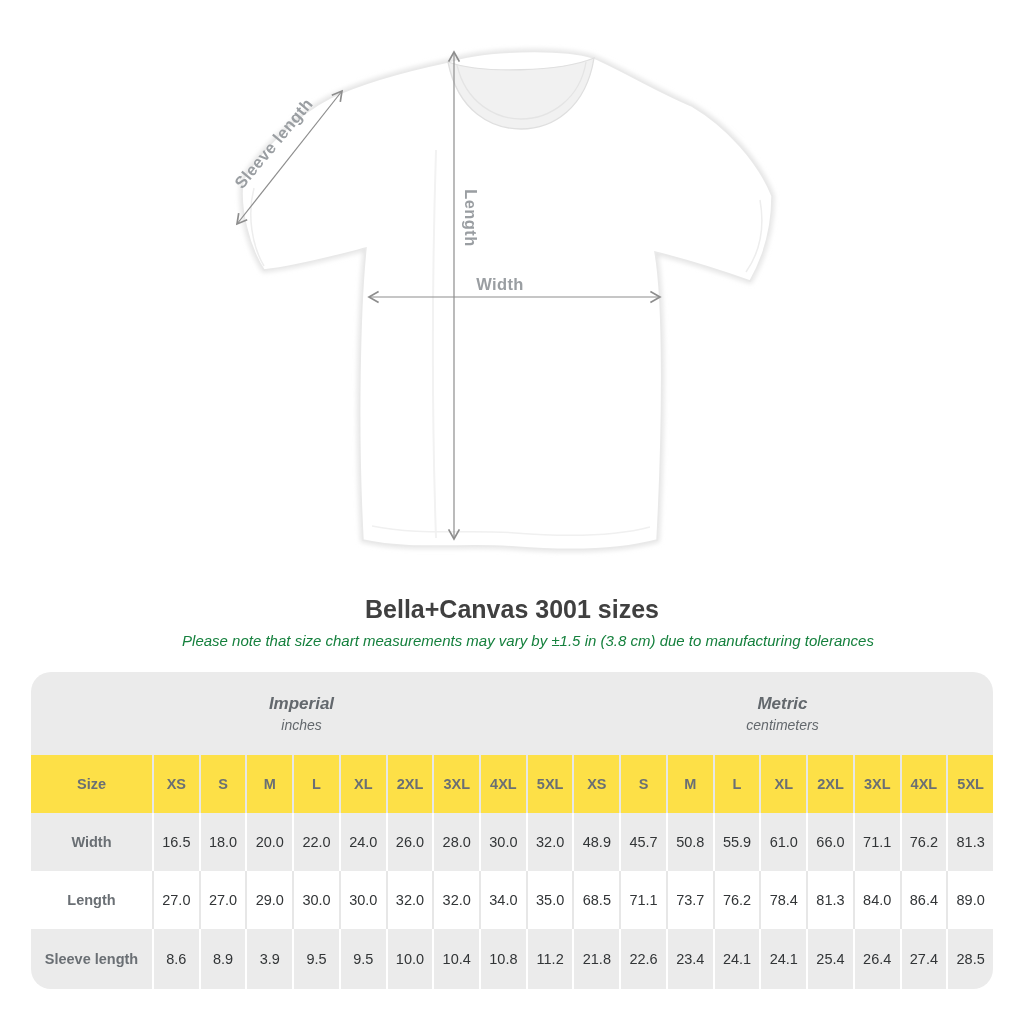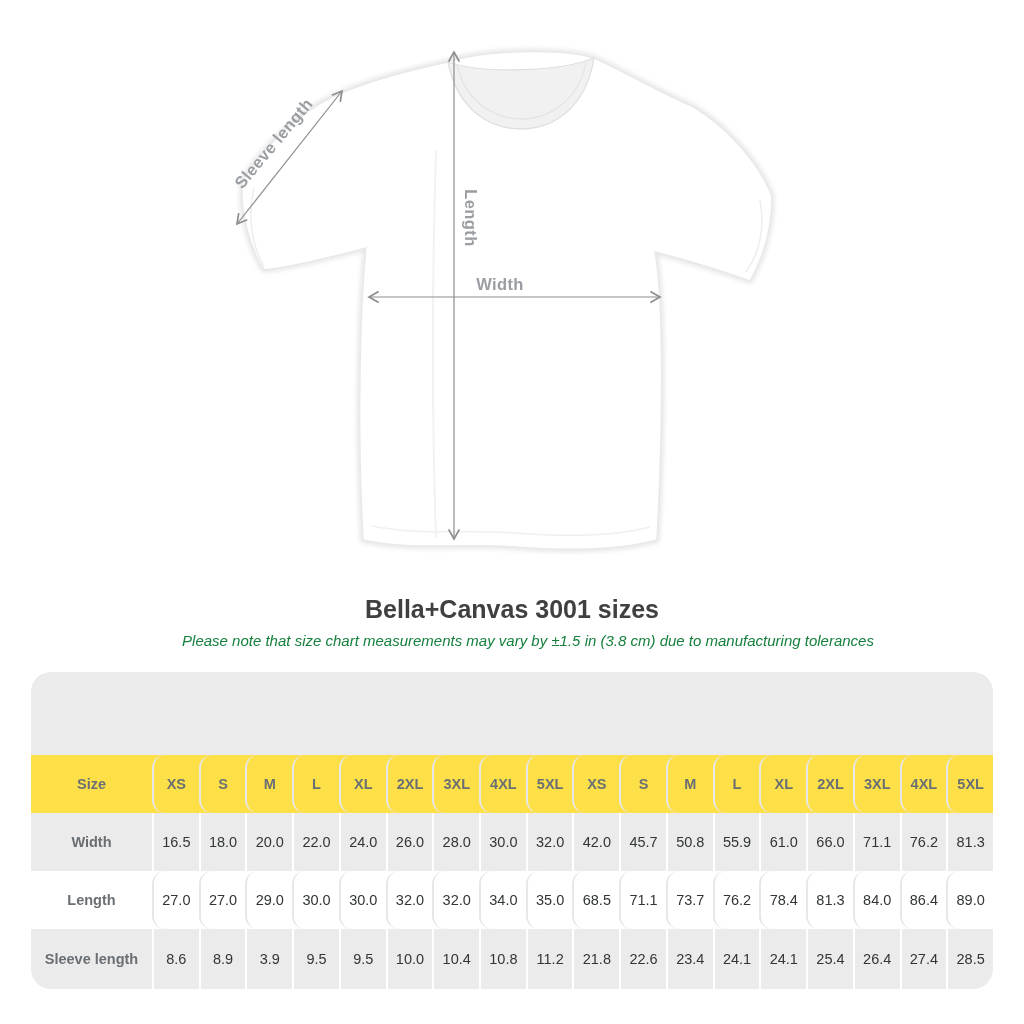--- a/index.html
+++ b/index.html
@@ -29,21 +29,21 @@
   .group-cell{display:flex;flex-direction:column;align-items:center;justify-content:center;gap:3px;color:#63686d;}
   .group-label{font-size:17px;font-weight:bold;font-style:italic;}
   .group-unit{font-size:14px;font-style:italic;}
   .thead{height:58px;background:#fde047;}
   .trow-white{height:58px;background:#ffffff;}
   .trow-gray{height:58px;background:#ebebeb;}
   .trow-last{height:60px;}
   .cell{display:flex;align-items:center;justify-content:center;font-size:14.5px;color:#323537;}
   .label-cell,.hcell{font-weight:bold;color:#6a6f74;}
   .thead .cell + .cell,
-  .trow-white .cell + .cell{border-left:2px solid #e7e7e7;border-radius:13px;}
+  .trow-white .cell + .cell{border-left:2px solid #e7e7e7;}
   .trow-gray .cell + .cell{border-left:2px solid #ffffff;}
 </style>
 </head>
 <body>
 
 <svg class="diagram" width="1024" height="580" viewBox="0 0 1024 580" aria-hidden="true">
   <defs>
     <marker id="ah" markerWidth="12" markerHeight="12" viewBox="0 0 12 12" refX="10" refY="6" orient="auto-start-reverse">
       <path d="M2,1.5 L10,6 L2,10.5" fill="none" stroke="#8d8d8d" stroke-width="1.4"></path>
     </marker>
@@ -87,20 +87,28 @@
   <text class="dim-label" x="465" y="218" text-anchor="middle" transform="rotate(90 465 218)">Length</text>
   <text class="dim-label" x="500" y="290" text-anchor="middle">Width</text>
 </svg>
 
 <div class="page-title">Bella+Canvas 3001 sizes</div>
 <div class="page-subtitle">Please note that size chart measurements may vary by ±1.5 in (3.8 cm) due to manufacturing tolerances</div>
 
 <div class="size-table">
 
   <div class="trow tgroup">
+    <div class="group-cell">
+      <div class="group-label">Imperial</div>
+      <div class="group-unit">inches</div>
+    </div>
+    <div class="group-cell">
+      <div class="group-label">Metric</div>
+      <div class="group-unit">centimeters</div>
+    </div>
   </div>
 
   <div class="trow thead">
     <div class="cell label-cell">Size</div>
 
   <div class="cell hcell">XS</div>
       <div class="cell hcell">S</div>
       <div class="cell hcell">M</div>
       <div class="cell hcell">L</div>
       <div class="cell hcell">XL</div>
@@ -124,21 +132,21 @@
 
   <div class="cell vcell">16.5</div>
       <div class="cell vcell">18.0</div>
       <div class="cell vcell">20.0</div>
       <div class="cell vcell">22.0</div>
       <div class="cell vcell">24.0</div>
       <div class="cell vcell">26.0</div>
       <div class="cell vcell">28.0</div>
       <div class="cell vcell">30.0</div>
       <div class="cell vcell">32.0</div>
-      <div class="cell vcell">42.0</div>
+      <div class="cell vcell">48.9</div>
       <div class="cell vcell">45.7</div>
       <div class="cell vcell">50.8</div>
       <div class="cell vcell">55.9</div>
       <div class="cell vcell">61.0</div>
       <div class="cell vcell">66.0</div>
       <div class="cell vcell">71.1</div>
       <div class="cell vcell">76.2</div>
       <div class="cell vcell">81.3</div>
     </div>
 

